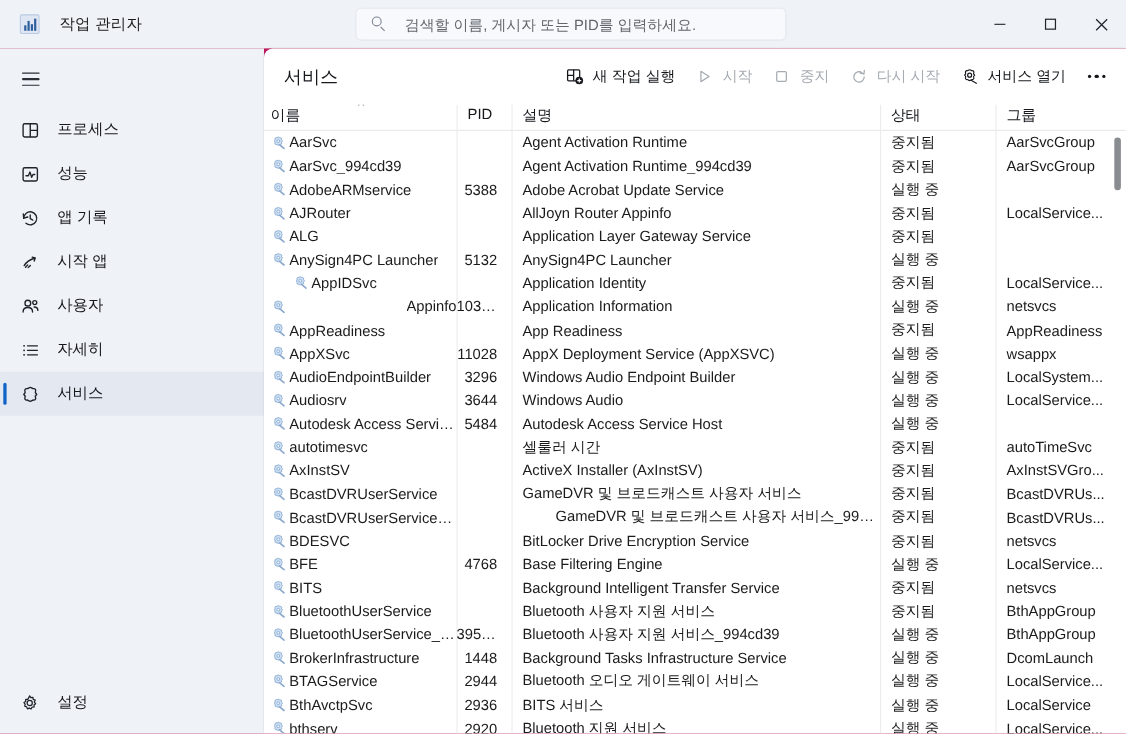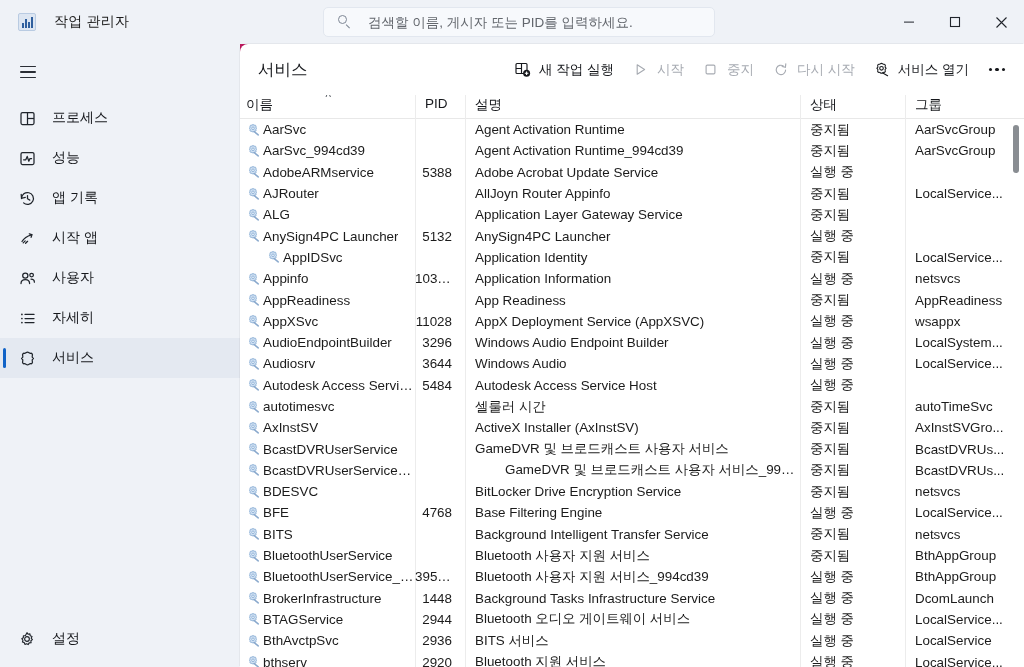--- a/index.html
+++ b/index.html
@@ -691,21 +691,21 @@
                 </svg>
               </span>
               <span style="overflow: hidden; text-overflow: ellipsis; white-space: nowrap;">AppIDSvc</span>
             </div>
             <div class="cell cell-pid" style="width: 50px;"></div>
             <div class="cell cell-desc" style="width: 335px;">Application Identity</div>
             <div class="cell cell-status" style="width: 105px;">중지됨</div>
             <div class="cell cell-group" style="width: 119px;">LocalService...</div>
           </div>
           <div class="trow">
-            <div class="cell cell-name" style="width: 175px;">
+            <div class="cell cell-name" style="width: 175px; justify-content: space-between;">
               <span class="svc-icon">
                 <svg width="14" height="14" viewBox="0 0 14 14" fill="none">
                   <path d="M7 1.6 C7.9 1.6 8.2 2.5 8.9 2.3 C9.6 2.1 10.3 2.9 10 3.6 C9.7 4.3 10.3 4.9 10.8 5.3 C10.3 5.7 9.7 6.3 10 7 C10.3 7.7 9.6 8.5 8.9 8.3 C8.2 8.1 7.9 9 7 9 C6.1 9 5.8 8.1 5.1 8.3 C4.4 8.5 3.7 7.7 4 7 C4.3 6.3 3.7 5.7 3.2 5.3 C3.7 4.9 4.3 4.3 4 3.6 C3.7 2.9 4.4 2.1 5.1 2.3 C5.8 2.5 6.1 1.6 7 1.6 Z" fill="#cfe0f2" stroke="#7ba3cf" stroke-width="0.8" stroke-linejoin="round"></path>
                   <circle cx="7" cy="5.3" r="1.3" fill="#eef5fc" stroke="#7ba3cf" stroke-width="0.7"></circle>
                   <path d="M8.2 8.6 L12.2 11.9" stroke="#8aa9cd" stroke-width="1.5" stroke-linecap="round"></path>
                 </svg>
               </span>
               <span style="overflow: hidden; text-overflow: ellipsis; white-space: nowrap;">Appinfo</span>
             </div>
             <div class="cell cell-pid" style="width: 50px;">10392</div>

